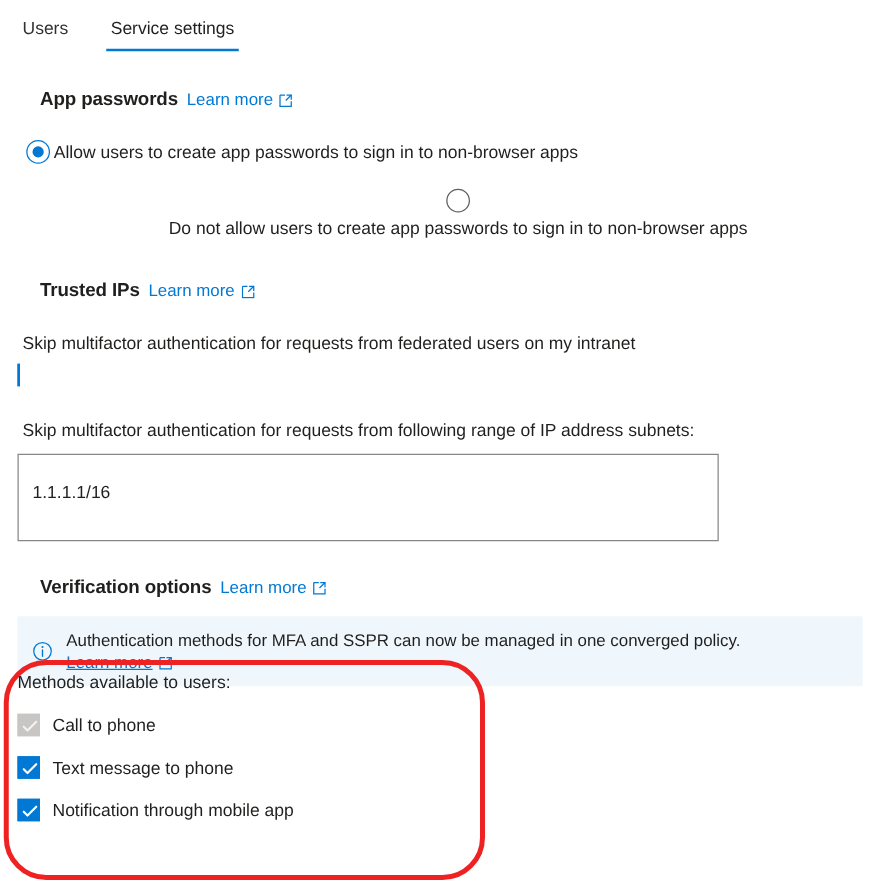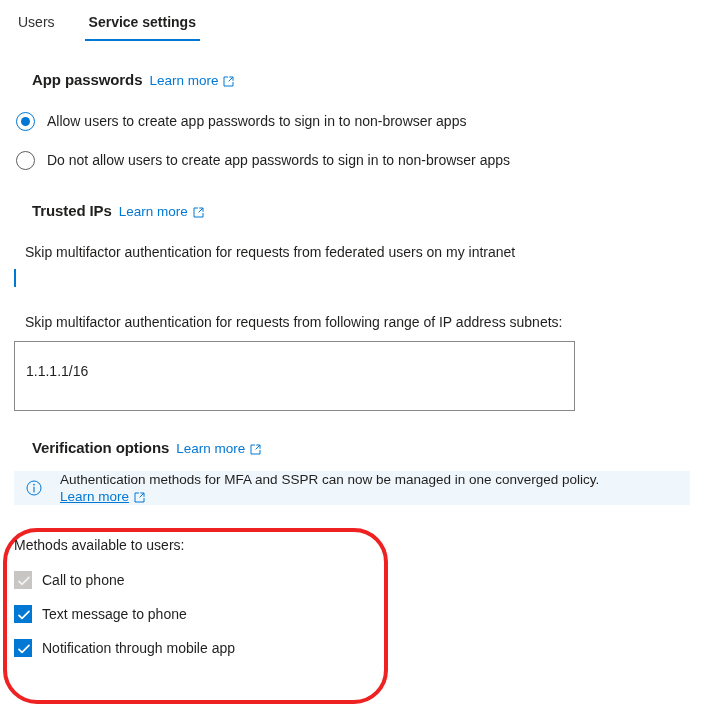--- a/index.html
+++ b/index.html
@@ -29,21 +29,21 @@
   .tab {
     position: relative;
     font-size: 14px;
     line-height: 18px;
     color: #323130;
     padding: 2px 4px 10px 4px;
     cursor: pointer;
     white-space: nowrap;
   }
   .tab.active {
-    font-weight: bold;
+    font-weight: normal;
     color: #201f1e;
   }
   .tab.active::after {
     content: "";
     position: absolute;
     left: 0;
     right: 0;
     bottom: 0;
     height: 2px;
     background: #0078d4;
@@ -80,22 +80,22 @@
     height: 11px;
     position: relative;
     top: 1px;
   }
   .ext-icon svg { display: block; }
 
   
   .radio-row {
     display: flex;
     align-items: center;
-    padding-left: 16px;
-    gap: 12px;
+    padding-left: 21px;
+    gap: 3px;
     cursor: pointer;
   }
   .radio {
     width: 19px;
     height: 19px;
     border-radius: 50%;
     border: 1.4px solid #605e5c;
     background: #fff;
     flex: none;
     position: relative;
@@ -114,21 +114,21 @@
     background: #0078d4;
   }
   .radio-label {
     font-size: 14px;
     color: #201f1e;
     line-height: 19px;
   }
 
   
   .plain-text {
-    padding-left: 25px;
+    padding-left: 18px;
     font-size: 14px;
     color: #201f1e;
     line-height: 19px;
   }
 
   
   .cb {
     width: 18px;
     height: 18px;
     flex: none;
@@ -159,22 +159,22 @@
     line-height: 18px;
   }
 
   
   .banner {
     margin-left: 14px;
     width: 676px;
     background: #eff6fc;
     display: flex;
     align-items: center;
-    gap: 18px;
-    padding: 0 12px;
+    gap: 11px;
+    padding: 11px 12px;
   }
   .info-icon {
     width: 16px; height: 16px; flex: none;
   }
   .banner-text {
     font-size: 13.5px;
     color: #201f1e;
     line-height: 17px;
   }
 
@@ -240,21 +240,21 @@
           <path d="M10 1L5.6 5.4" stroke="#0078d4" stroke-width="1"></path>
         </svg>
     </span>
   </a>
 </div>
 
 <div class="radio-row" style="margin-top:24px;">
   <span class="radio checked"></span>
   <span class="radio-label">Allow users to create app passwords to sign in to non-browser apps</span>
 </div>
-<div class="radio-row" style="margin-top:20px;">
+<div class="radio-row" style="margin-top:20px;flex-direction:column;">
   <span class="radio"></span>
   <span class="radio-label">Do not allow users to create app passwords to sign in to non-browser apps</span>
 </div>
 
 <div class="section-head" style="margin-top:32px;">
   <span class="section-title">Trusted IPs</span>
   <a class="link">
     <span>Learn more</span>
     <span class="ext-icon">
       <svg width="11" height="11" viewBox="0 0 11 11">

